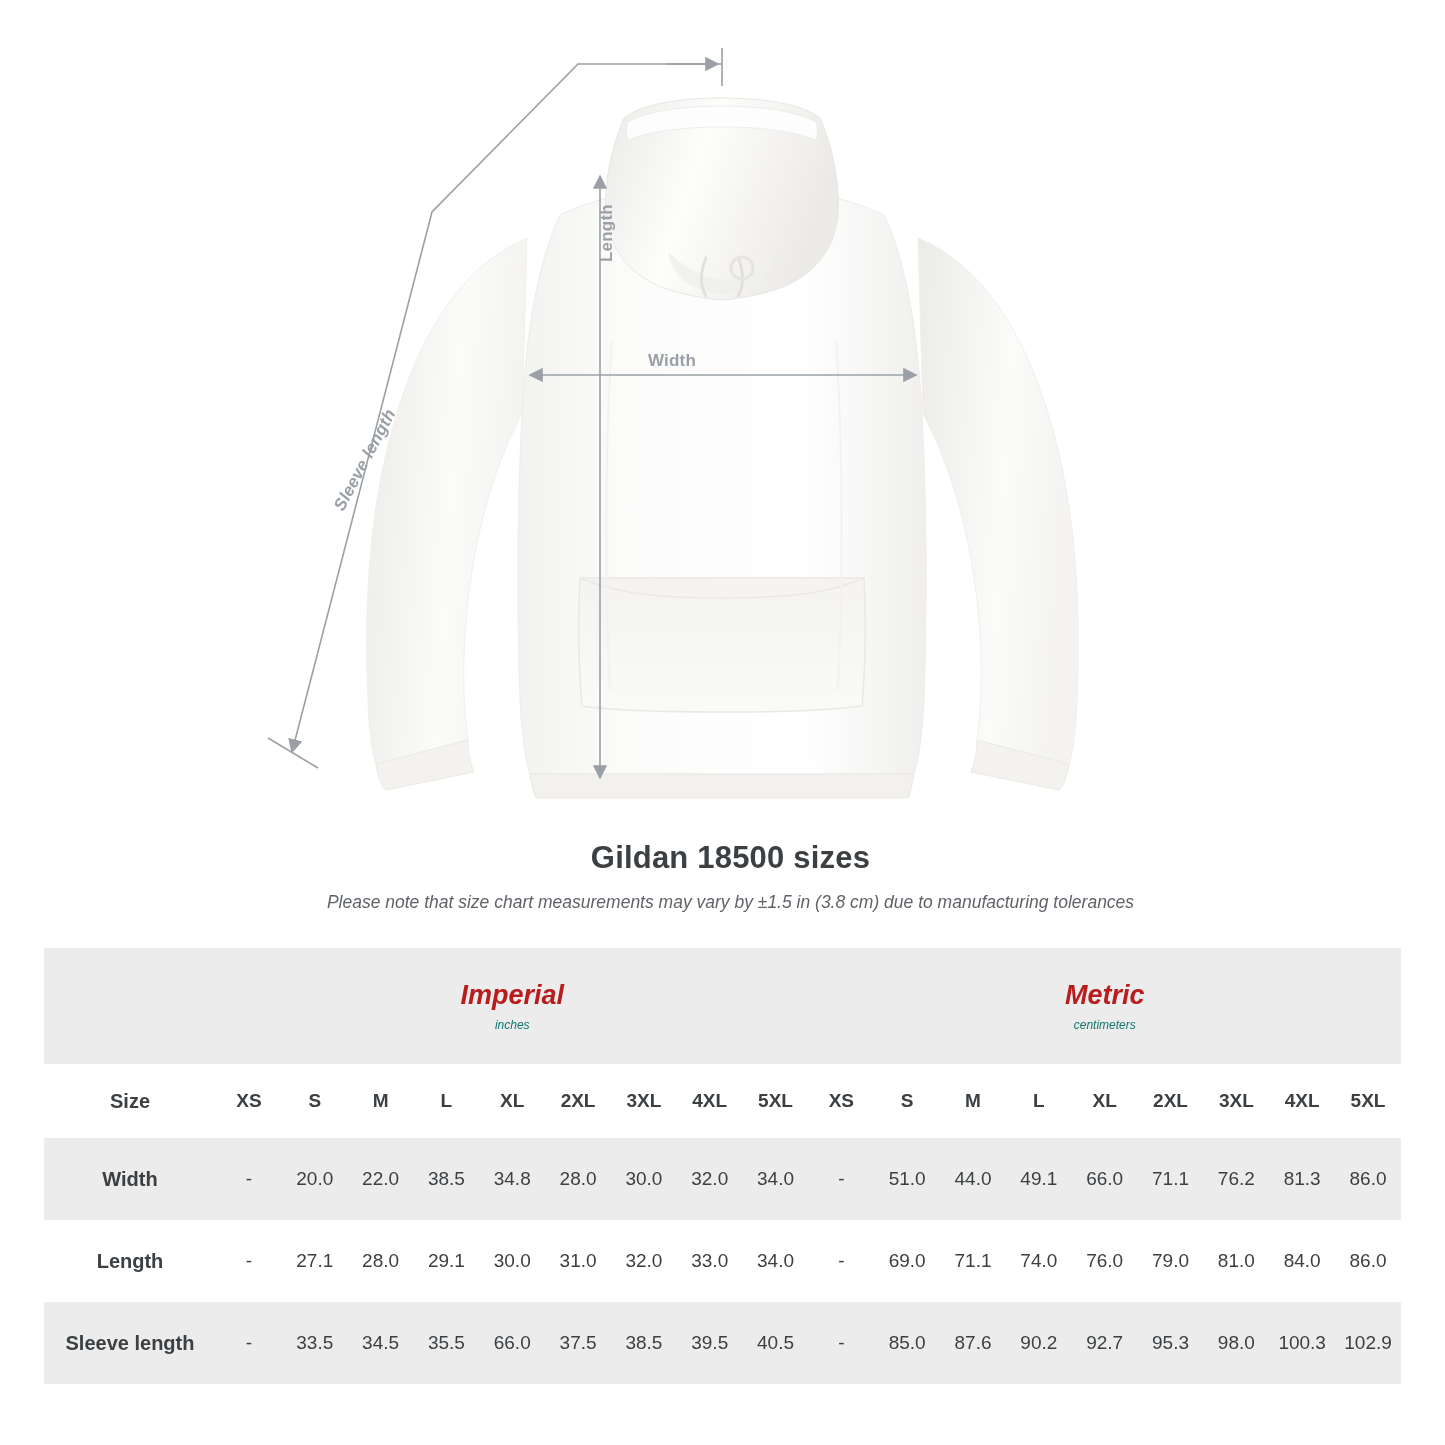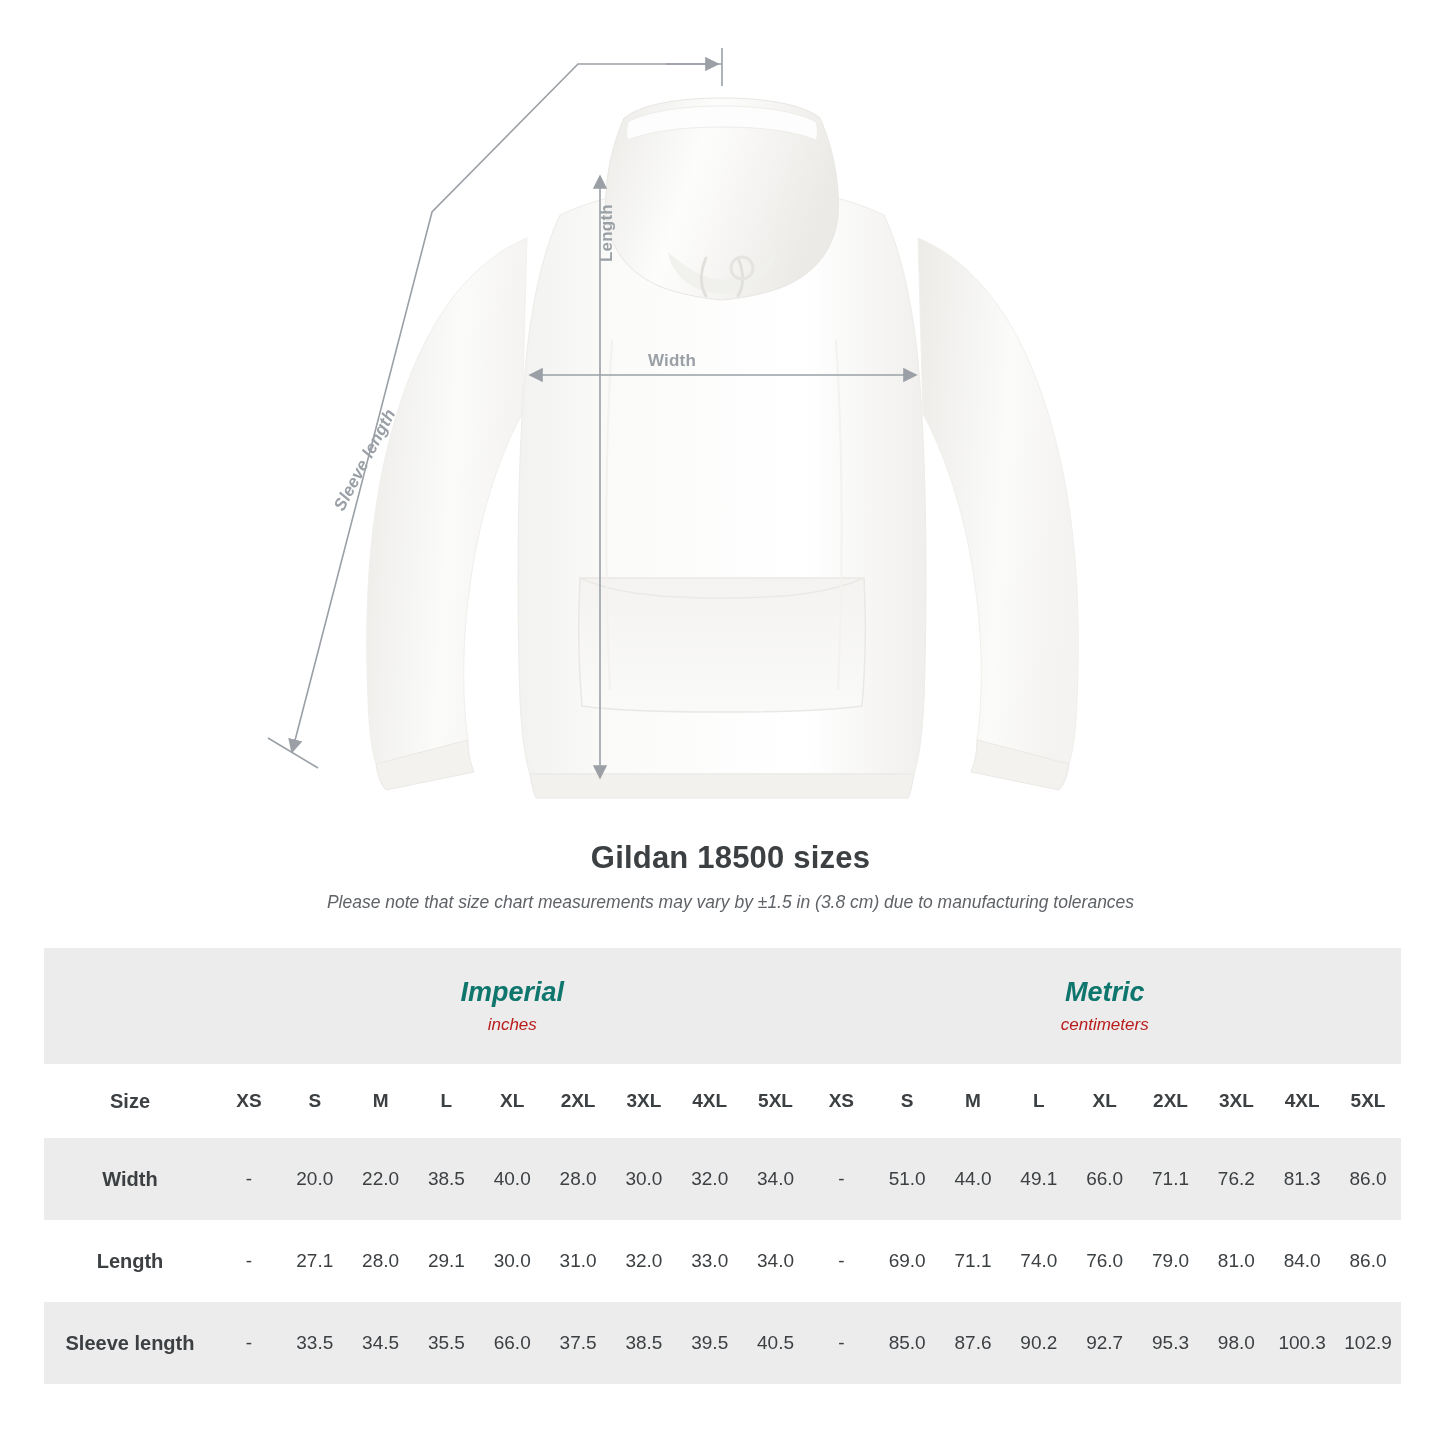--- a/index.html
+++ b/index.html
@@ -99,27 +99,27 @@
   
   .unit-row td {
     background: #ececec;
     height: 116px;
     padding: 0;
   }
   .unit-name {
     font-size: 27px;
     font-style: italic;
     font-weight: bold;
+    color: #b91c1c;
+    line-height: 1.15;
+  }
+  .unit-sub {
+    font-size: 12px;
+    font-style: italic;
     color: #0f766e;
-    line-height: 1.15;
-  }
-  .unit-sub {
-    font-size: 17px;
-    font-style: italic;
-    color: #b91c1c;
     margin-top: 6px;
   }
 
   
   .hdr-row td {
     background: #ffffff;
     height: 74px;
     font-weight: bold;
     font-size: 20px;
     color: #3c4043;
@@ -286,21 +286,21 @@
           <td class="cell">4XL</td>
           <td class="cell">5XL</td>
         </tr>
 
         <tr class="data-row shade">
           <td class="rowhead">Width</td>
           <td class="cell">-</td>
           <td class="cell">20.0</td>
           <td class="cell">22.0</td>
           <td class="cell">38.5</td>
-          <td class="cell">40.0</td>
+          <td class="cell">34.8</td>
           <td class="cell">28.0</td>
           <td class="cell">30.0</td>
           <td class="cell">32.0</td>
           <td class="cell">34.0</td>
           <td class="cell">-</td>
           <td class="cell">51.0</td>
           <td class="cell">44.0</td>
           <td class="cell">49.1</td>
           <td class="cell">66.0</td>
           <td class="cell">71.1</td>

